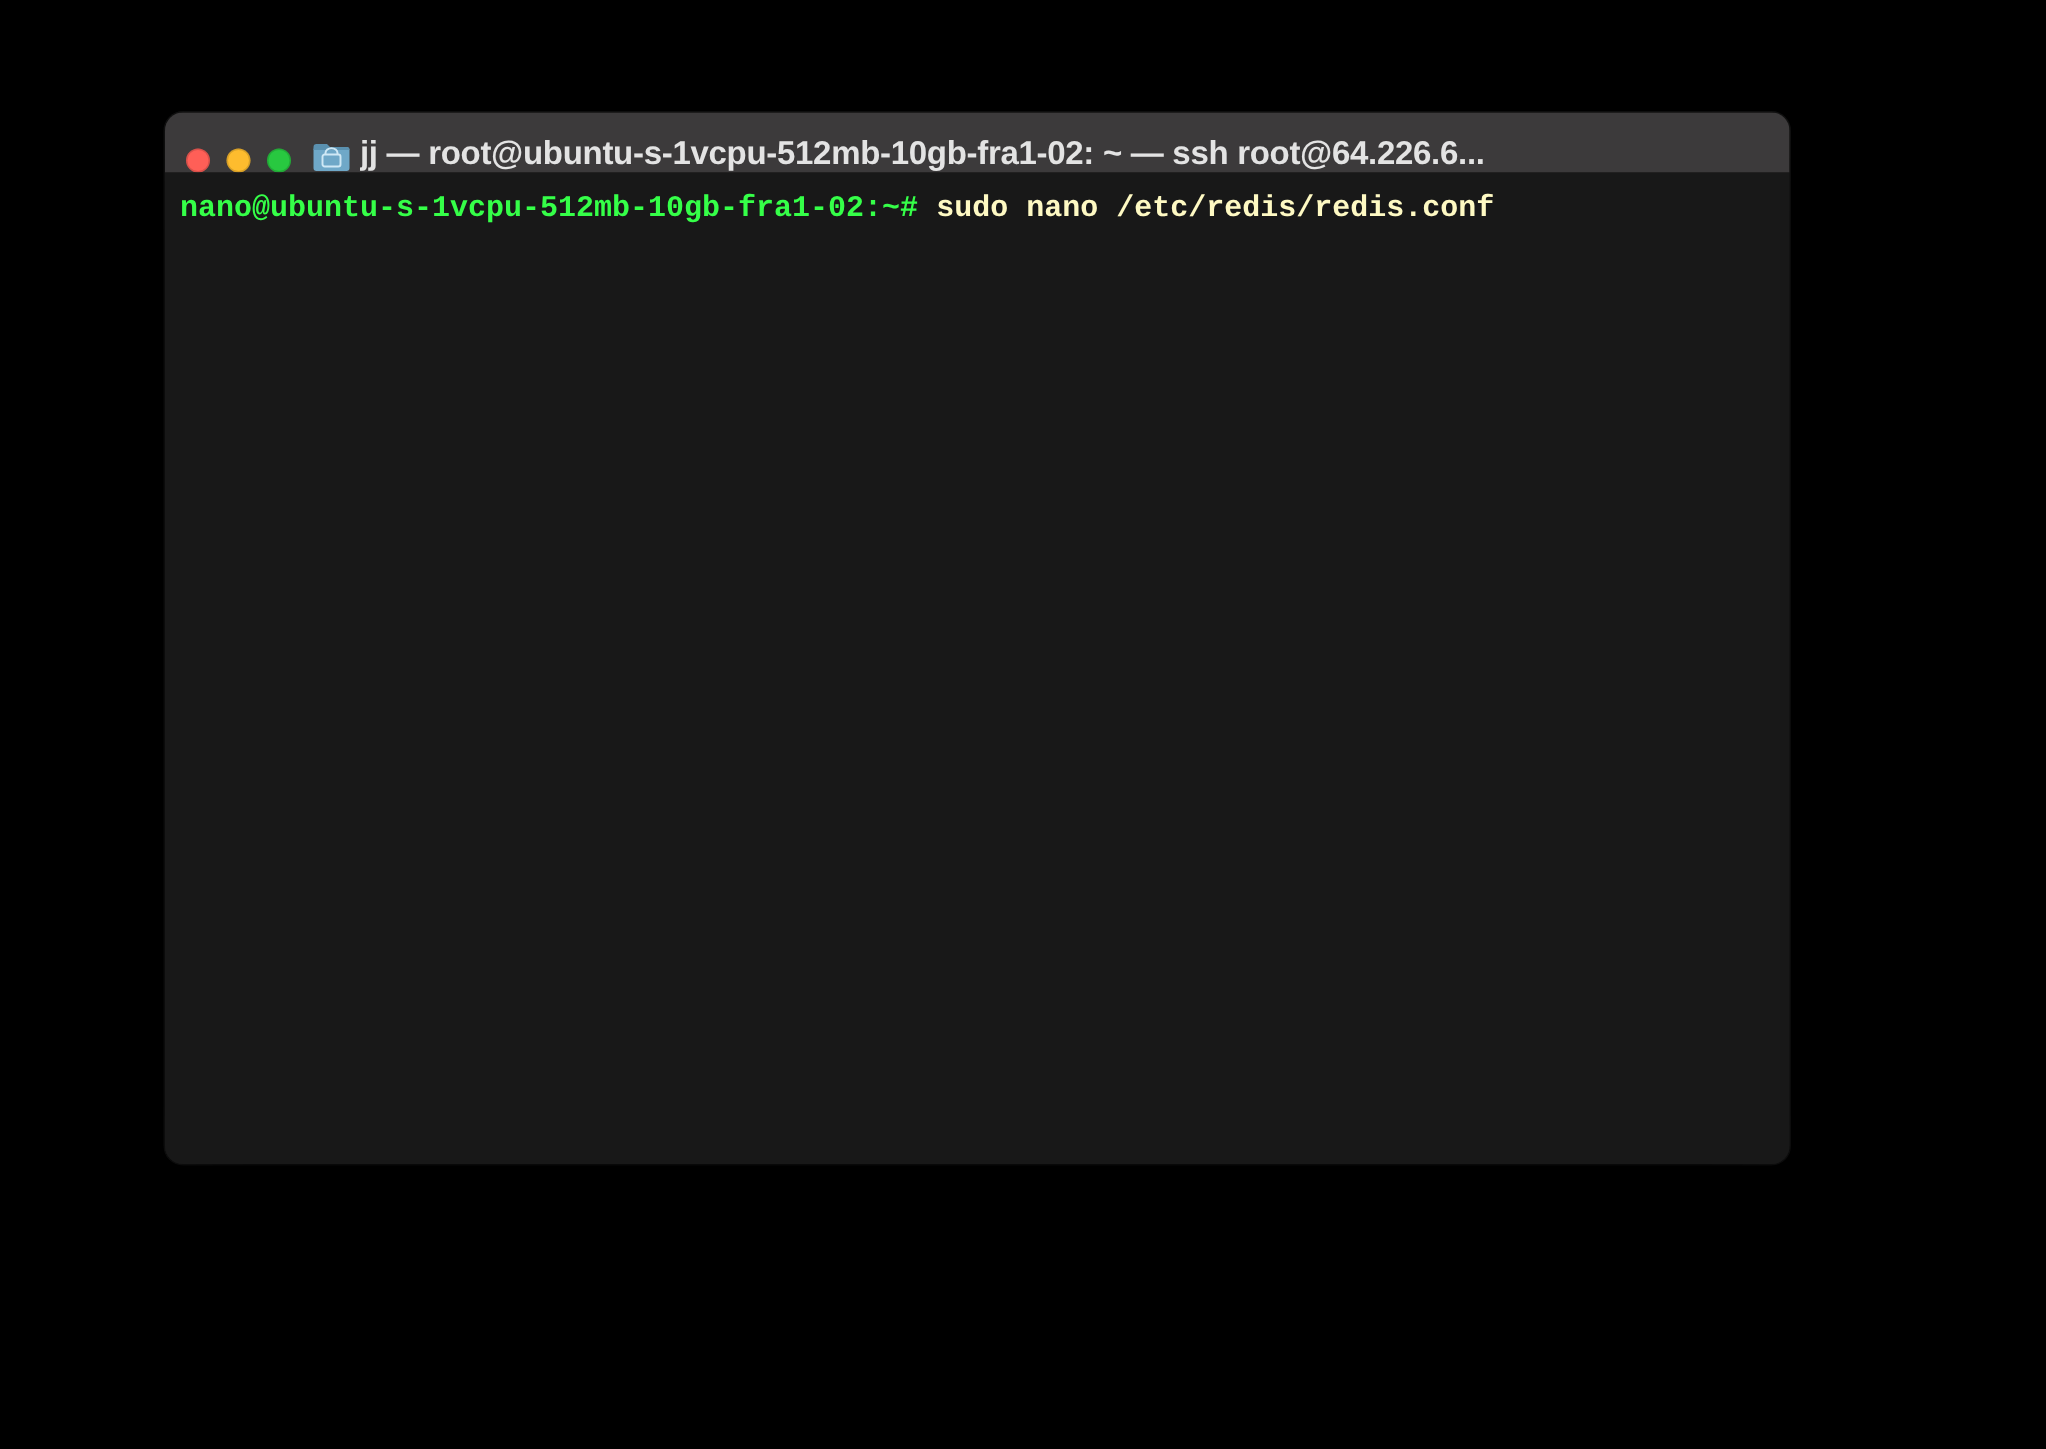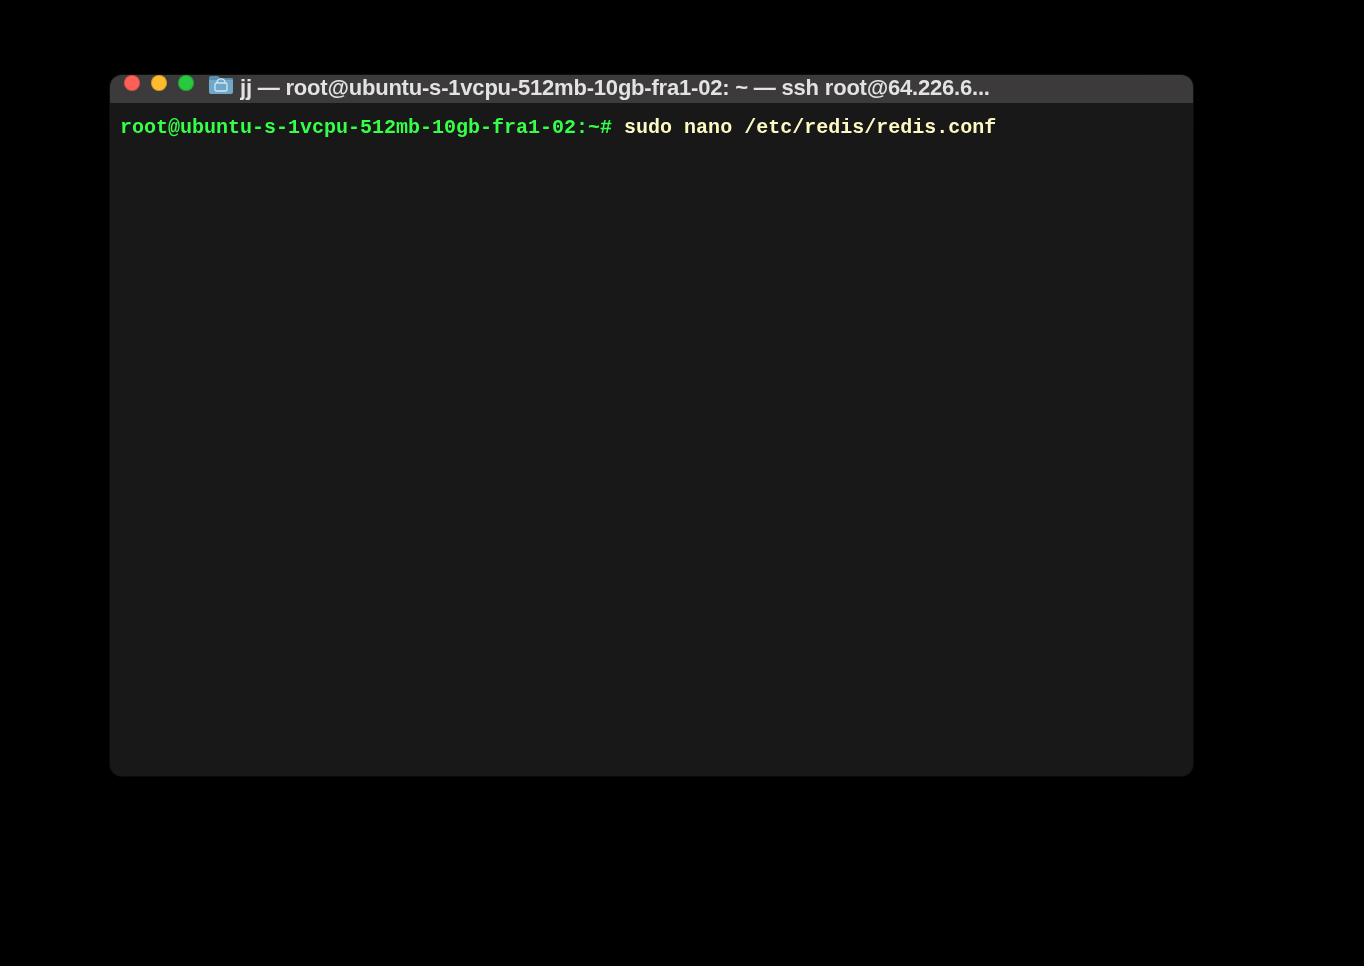--- a/index.html
+++ b/index.html
@@ -20,24 +20,24 @@
     height: 701px;
     background: #181818;
     border-radius: 12px;
     box-shadow: 0 20px 60px rgba(0,0,0,0.7), 0 0 0 1px rgba(255,255,255,0.07);
     overflow: hidden;
     display: flex;
     flex-direction: column;
   }
 
   .titlebar {
-    height: 28px;
+    height: 40px;
     background: #3c3a3b;
     display: flex;
-    align-items: flex-start;
+    align-items: flex-end;
     padding: 0 14px;
     flex: 0 0 auto;
     white-space: nowrap;
     overflow: hidden;
   }
 
   .traffic-lights {
     display: flex;
     gap: 11px;
     align-items: center;
@@ -101,14 +101,14 @@
       <svg width="26" height="20" viewBox="0 0 26 20">
         <rect x="1" y="3" width="24" height="16" rx="2" fill="#6fa8c8"></rect>
         <path d="M1 5 L1 3 Q1 1 3 1 L10 1 L12 3 L23 3 Q25 3 25 5 L25 5 Z" fill="#5a90af"></path>
         <rect x="7" y="8" width="12" height="8" rx="1.5" fill="none" stroke="#cfe8f5" stroke-width="1.3"></rect>
         <path d="M9 8 V7 a4 3.2 0 0 1 8 0 V8" fill="none" stroke="#cfe8f5" stroke-width="1.3"></path>
       </svg>
     </span>
     <span class="window-title">jj — root@ubuntu-s-1vcpu-512mb-10gb-fra1-02: ~ — ssh root@64.226.6...</span>
   </div>
 
-  <div class="terminal-body"><span class="prompt">root@ubuntu-s-1vcpu-512mb-10gb-fra1-02:~#</span> <span class="command">sudo nano /etc/redis/redis.conf</span></div>
+  <div class="terminal-body"><span class="prompt">nano@ubuntu-s-1vcpu-512mb-10gb-fra1-02:~#</span> <span class="command">sudo nano /etc/redis/redis.conf</span></div>
 </div>
 
 </body></html>

